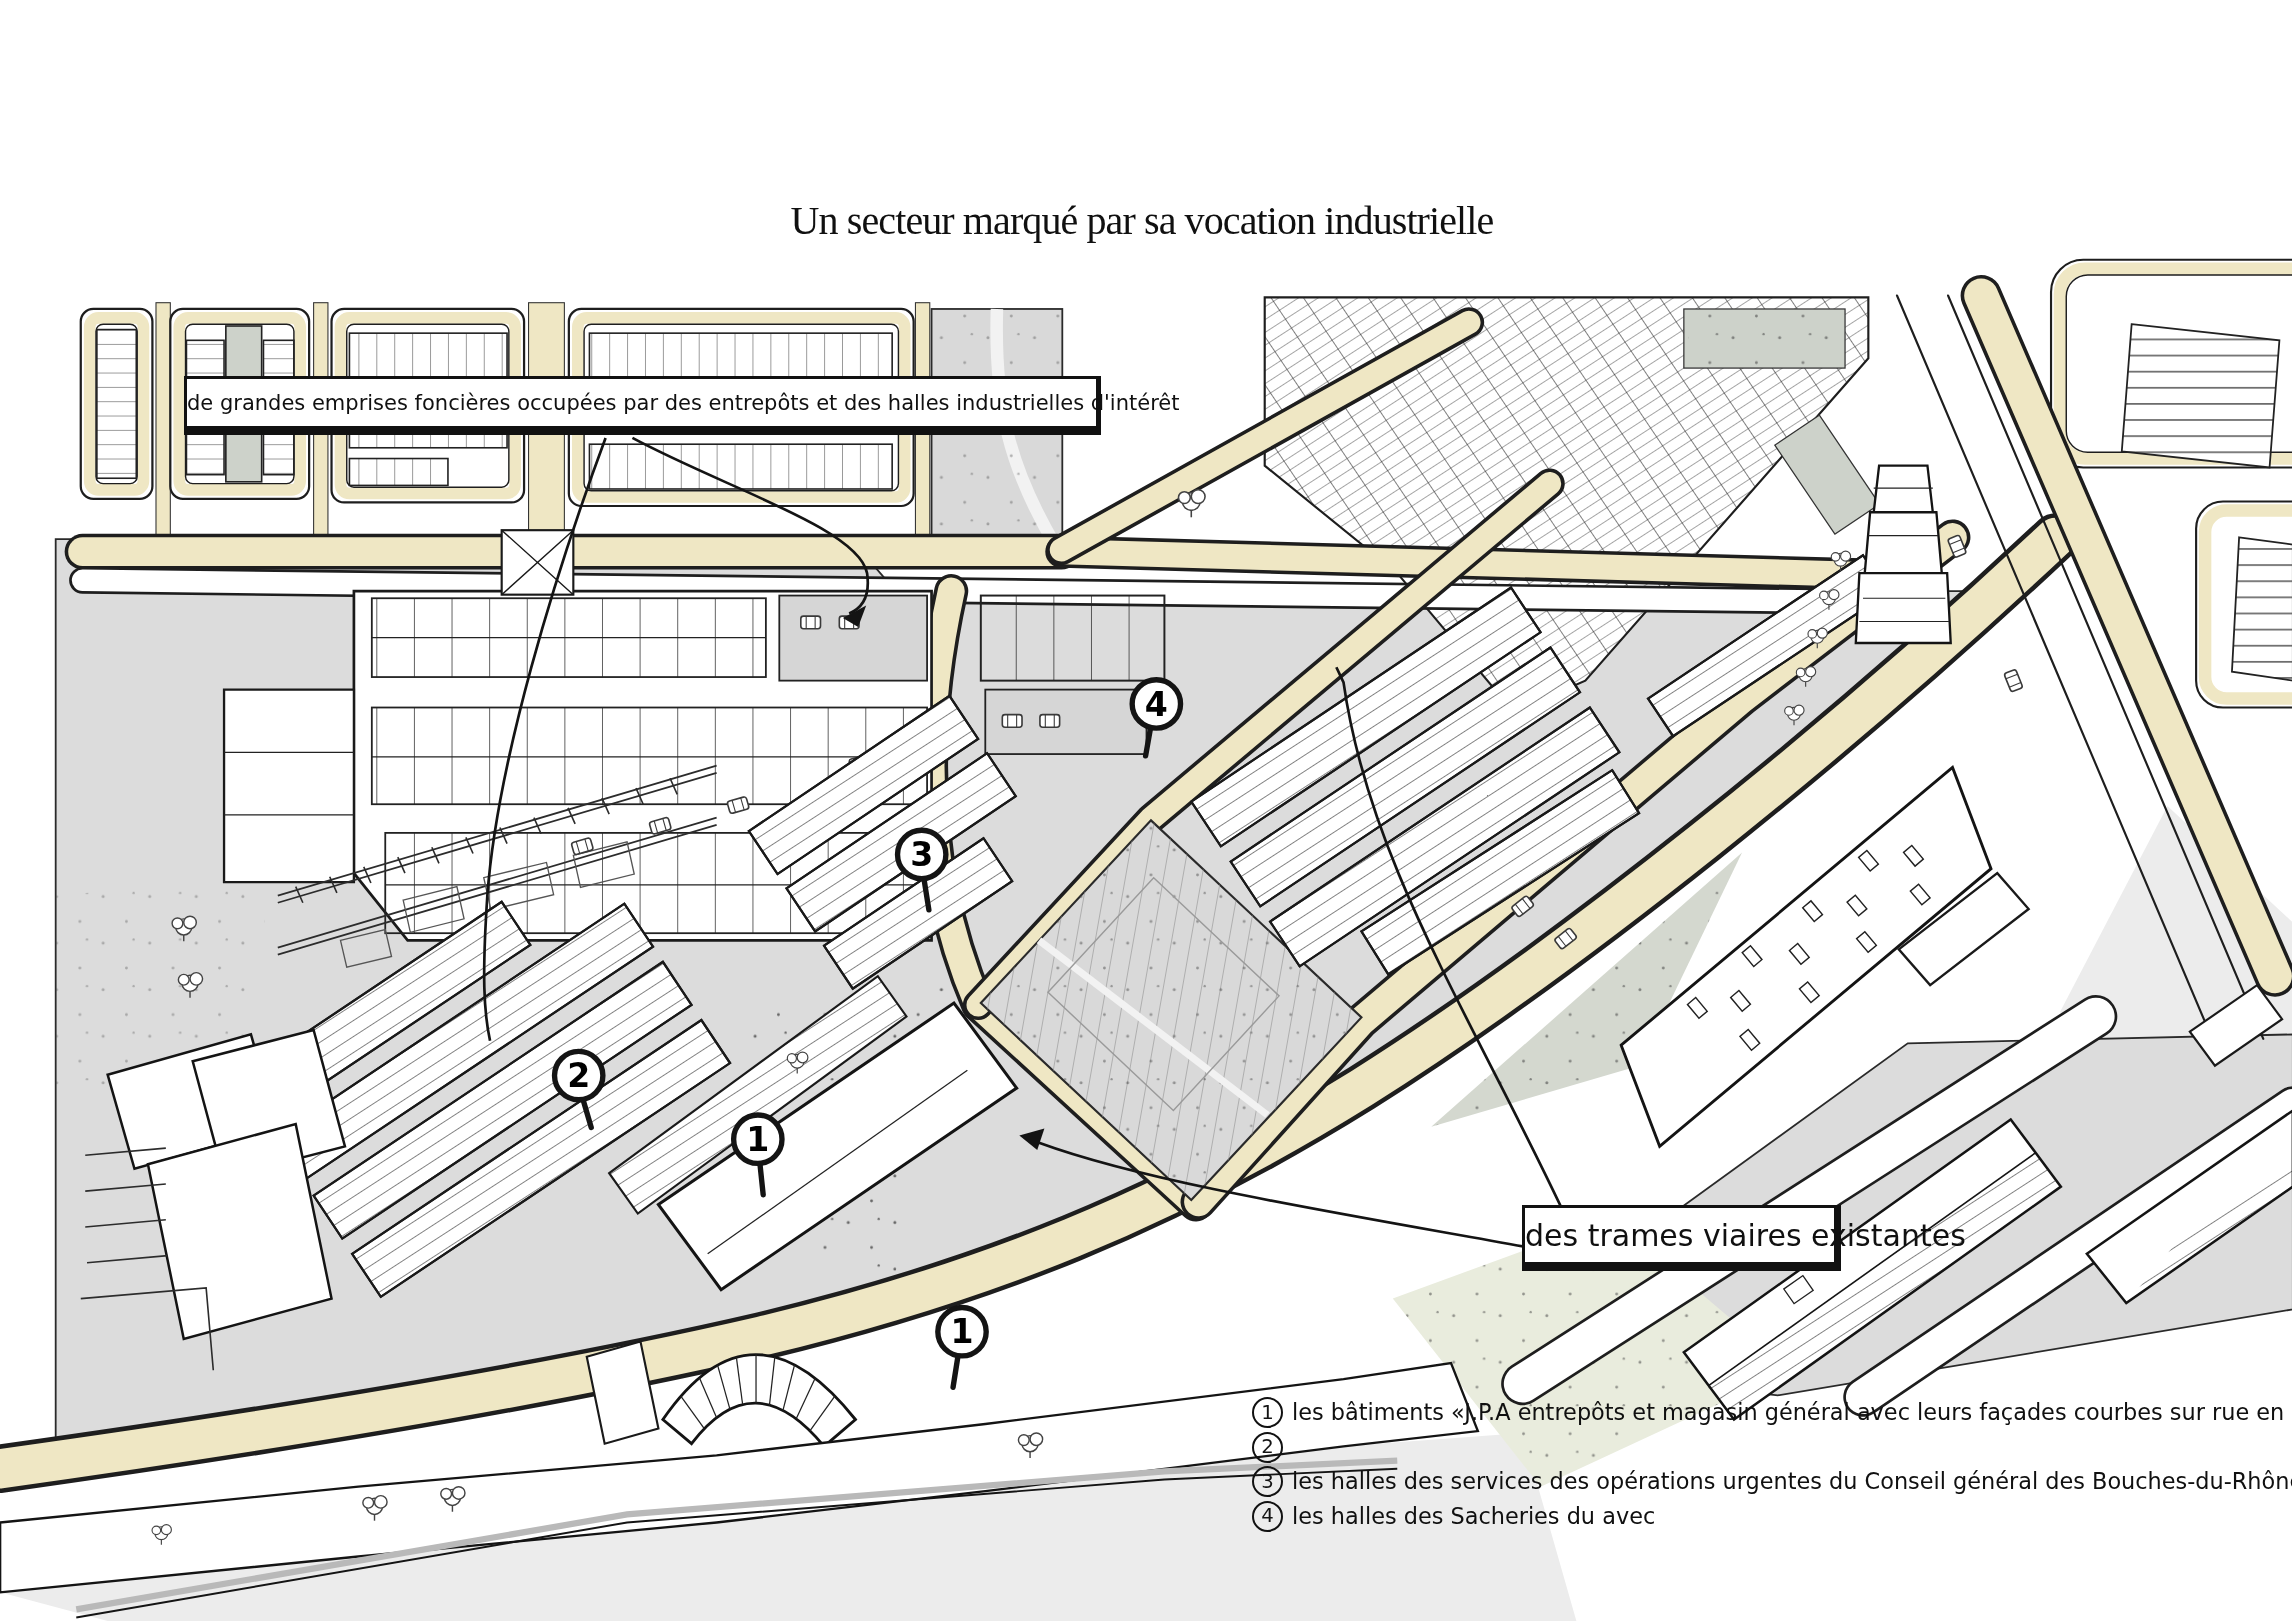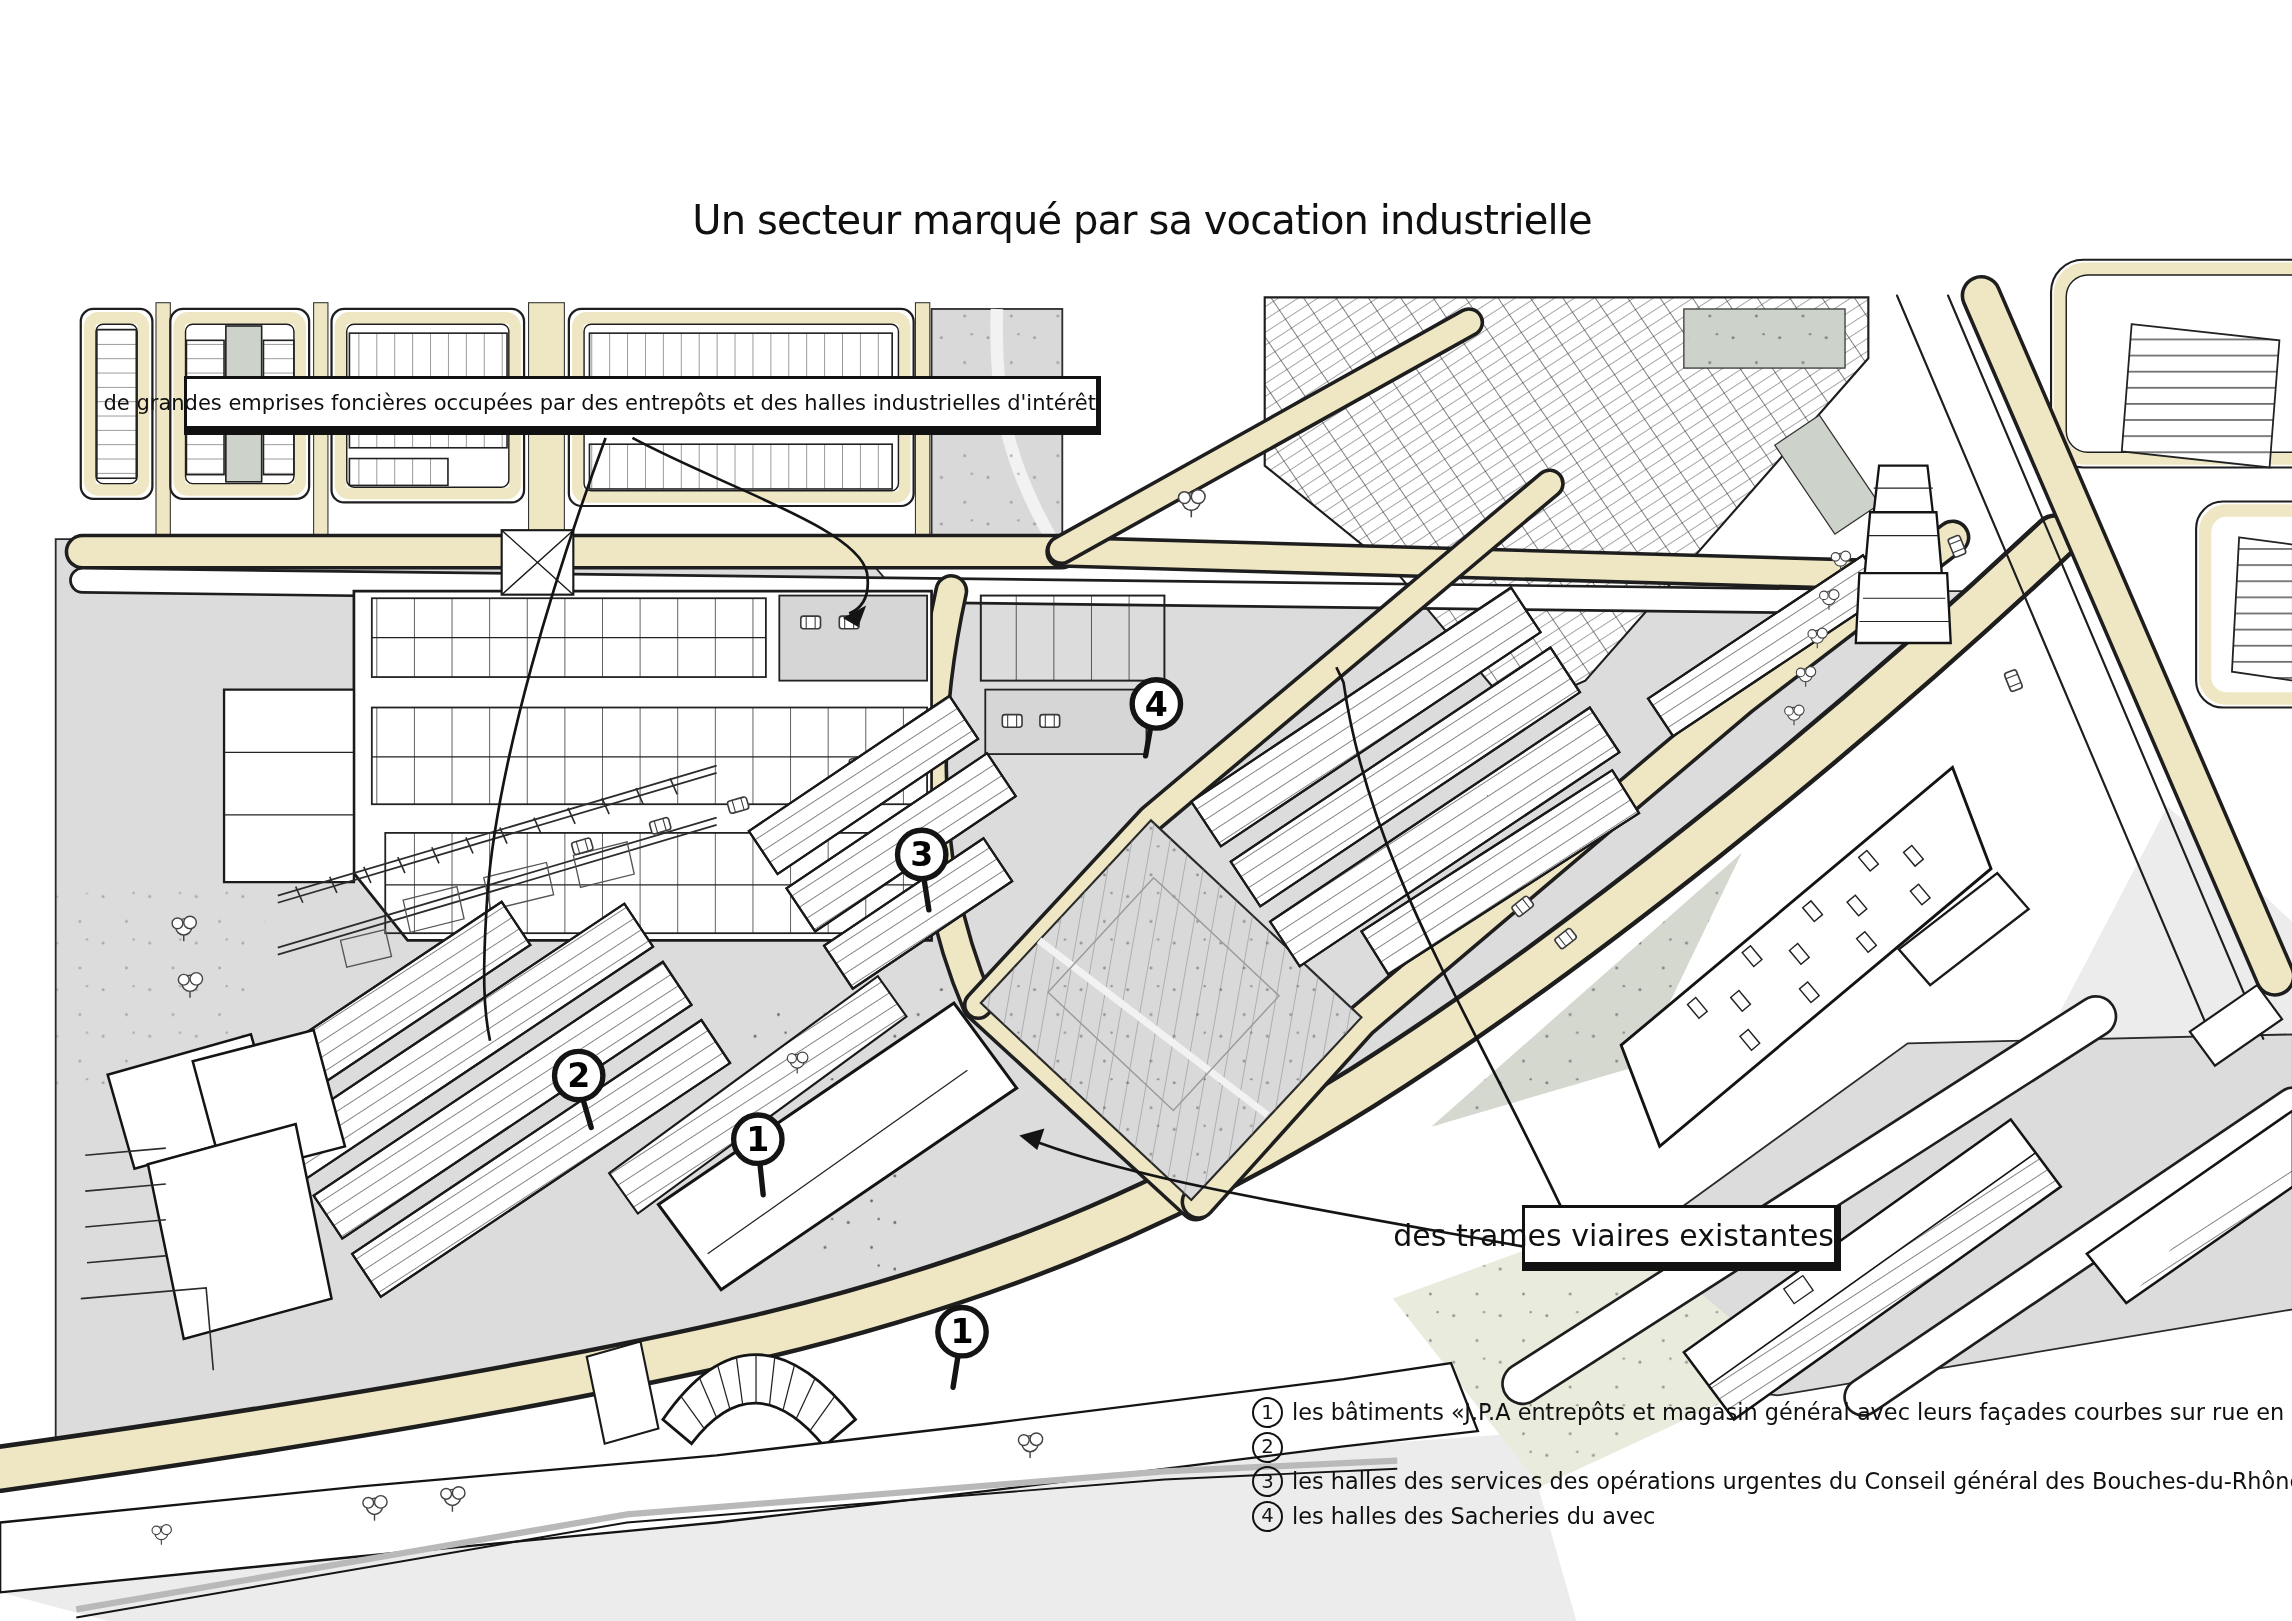--- a/index.html
+++ b/index.html
@@ -3,25 +3,25 @@
 <meta charset="utf-8">
 <style>
   html,body{margin:0;padding:0;}
   body{
     width:2293px;height:1621px;position:relative;background:#ffffff;
     font-family:"DejaVu Sans","Liberation Sans",sans-serif;color:#141414;overflow:hidden;
   }
   #map-svg{position:absolute;left:0;top:0;width:2293px;height:1621px;}
   .page-title{
     position:absolute;left:627px;top:197px;width:1030px;text-align:center;
-    font-size:40px;letter-spacing:-0.9px;color:#101010;white-space:nowrap;
+    font-size:40px;letter-spacing:-0.9px;color:#101010;white-space:nowrap;font-family:Liberation Serif, serif;
   }
   .anno-box{
     position:absolute;background:#ffffff;border:3.6px solid #111;
-    display:flex;align-items:center;justify-content:flex-end;white-space:nowrap;
+    display:flex;align-items:center;justify-content:flex-start;white-space:nowrap;
     box-sizing:border-box;color:#101010;
   }
   .anno-box.land{
     left:184px;top:376px;width:917px;height:59px;font-size:21px;
     border-bottom-width:9px;border-right-width:5.4px;
   }
   .anno-box.roads{
     left:1522px;top:1205px;width:319px;height:66px;font-size:30px;
     border-bottom-width:9.9px;border-right-width:7.2px;
   }

